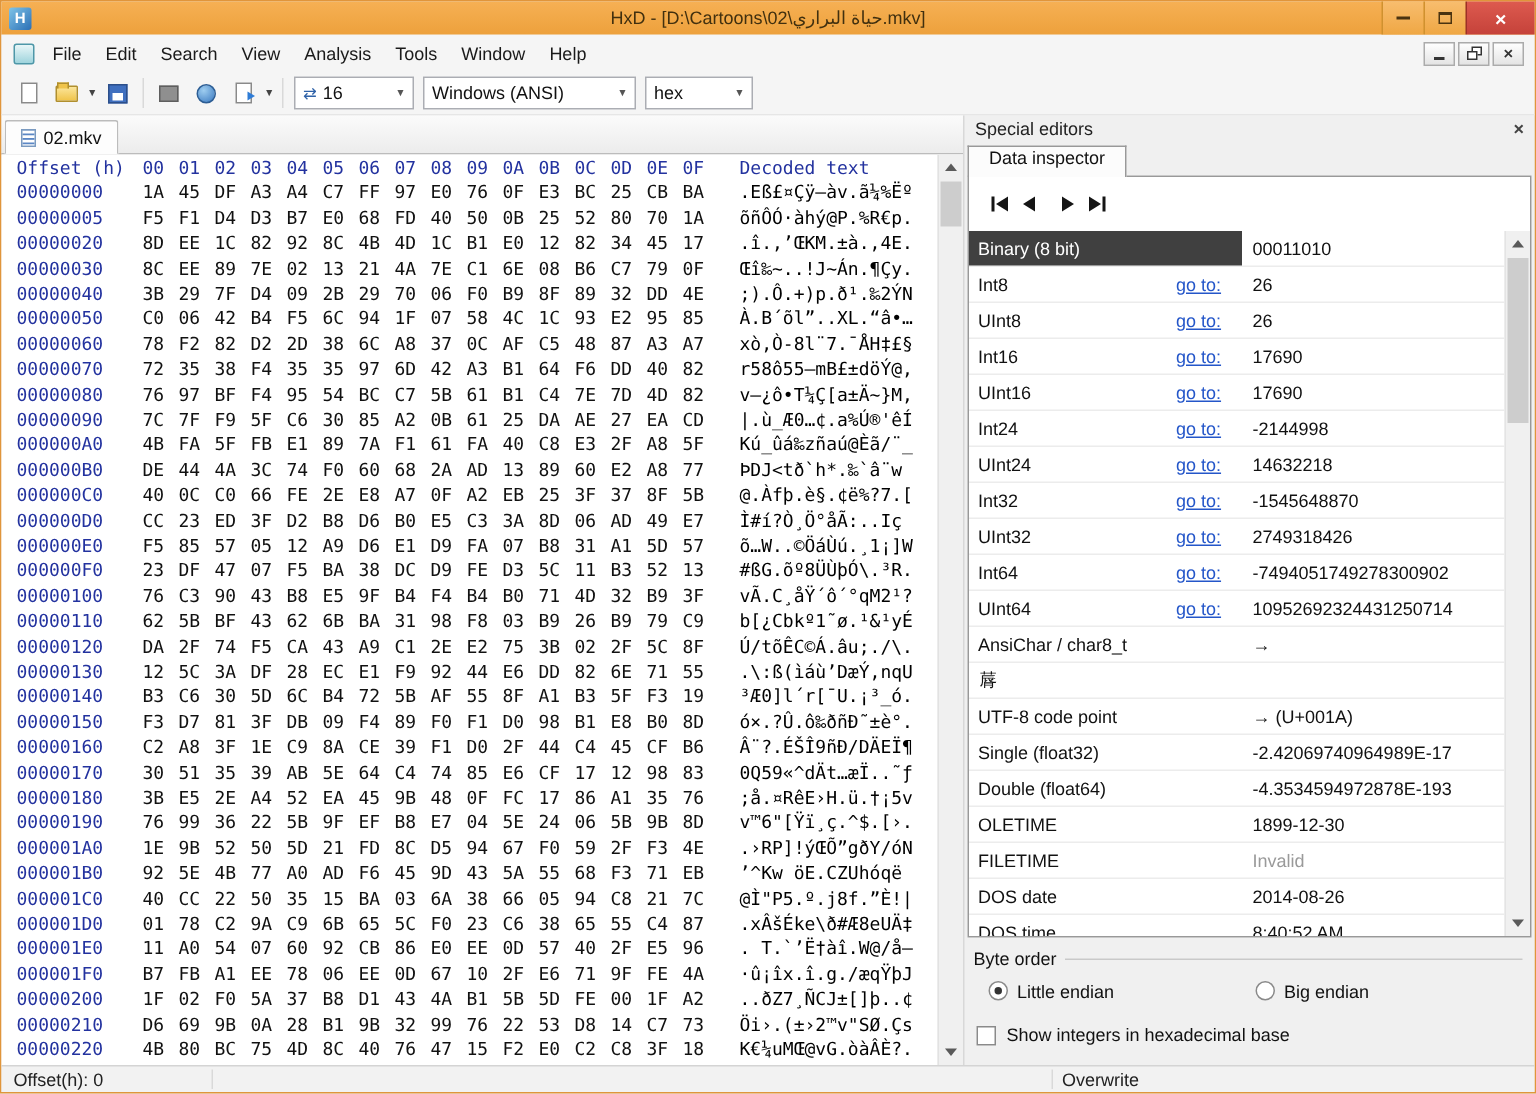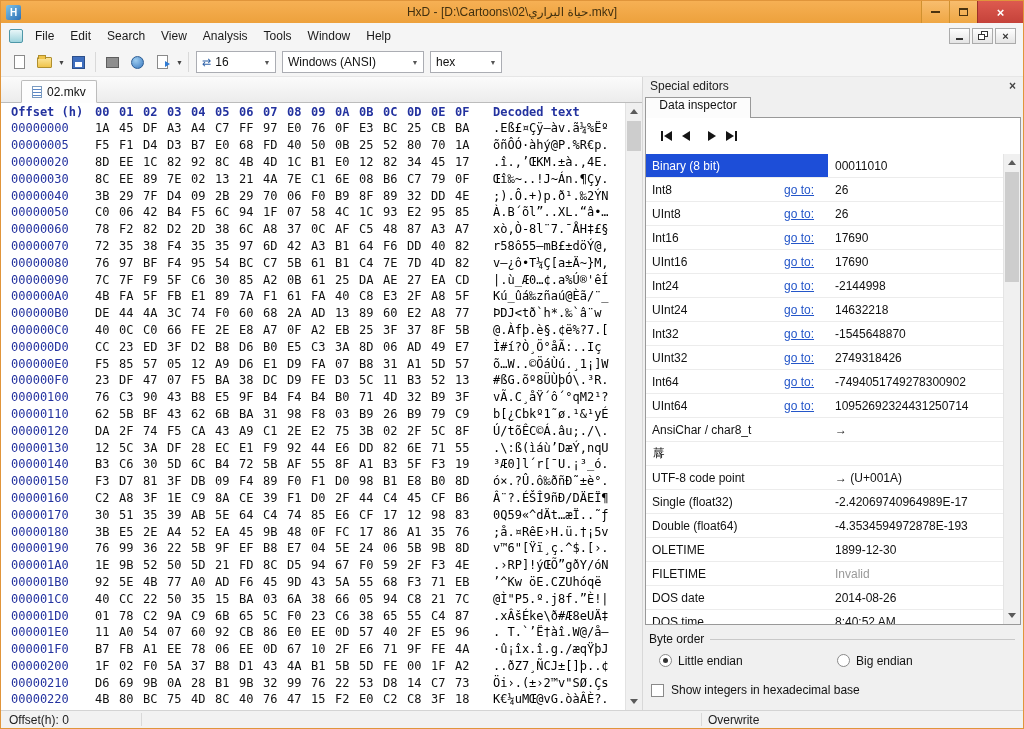--- a/index.html
+++ b/index.html
@@ -42,26 +42,26 @@
 .icon-globe{width:13px;height:13px;border-radius:50%;background:radial-gradient(circle at 35% 30%,#9ecdf0,#3a79c0);border:1px solid #2c5d94}
 .icon-export{width:11px;height:14px;background:#fff;border:1px solid #8a8a8a;position:relative}
 .icon-export::after{content:"";position:absolute;right:-3px;bottom:1px;width:0;height:0;border-top:3px solid transparent;border-bottom:3px solid transparent;border-left:5px solid #2f7cd6}
 .combo{height:22px;background:#fff;border:1px solid #abadb3;display:flex;align-items:center;padding-left:5px;margin:0 3px}
 .combo .dd{margin-left:auto;width:16px;height:100%;display:flex;align-items:center;justify-content:center;color:#555;font-size:7px}
 .combo .swap{color:#2f62a8;font-size:11px;margin-right:4px}
 .w-bytes{width:80px}.w-enc{width:142px}.w-hex{width:72px}
 
 .main{flex:1;display:flex;min-height:0}
 .left{width:650px;display:flex;flex-direction:column;min-height:0}
-.tabbar{height:26px;background:linear-gradient(#fbfbfb,#ececec);border-bottom:1px solid #bcbcbc;display:flex;align-items:flex-end;padding-left:20px;flex:0 0 auto}
+.tabbar{height:26px;background:linear-gradient(#fbfbfb,#ececec);border-bottom:1px solid #bcbcbc;display:flex;align-items:flex-end;padding-left:2px;flex:0 0 auto}
 .tab{height:23px;background:#fdfdfd;border:1px solid #bcbcbc;border-bottom:1px solid #fdfdfd;margin-bottom:-1px;display:flex;align-items:center;gap:5px;padding:0 10px;border-radius:2px 2px 0 0}
 .tab-icon{width:10px;height:12px;background:#fff;border:1px solid #7a9ac0;background-image:linear-gradient(#5b87c5 1px,transparent 1px);background-size:100% 3px;background-position:0 2px}
 
 .hexwrap{flex:1;background:#fff;position:relative;font-family:"DejaVu Sans Mono",monospace;font-size:12px;overflow:hidden}
-.hex-header{height:17px;display:flex;align-items:center;padding-left:10px;color:#23329f;font-weight:bold}
+.hex-header{height:17px;display:flex;align-items:center;padding-left:10px;color:#23329f;font-weight:normal}
 .hr-offset{width:84px;flex:0 0 auto}
 .hh-bytes{display:flex}
 .hh-bytes span{width:24px}
 .hr-decoded-h{margin-left:14px;white-space:pre}
 .hex-rows{position:absolute;top:17px;left:0;right:17px;bottom:0;overflow:hidden}
 .hex-row{height:16.8px;display:flex;align-items:center;padding-left:10px}
 .hex-row .off{width:84px;color:#23329f;flex:0 0 auto}
 .hex-row .b{width:24px}
 .hex-row .dec{margin-left:14px;white-space:pre;color:#000}
 
@@ -82,21 +82,21 @@
 .navbtn.gap{margin-left:8px}
 .tri-r{width:0;height:0;border-top:5px solid transparent;border-bottom:5px solid transparent;border-left:8px solid #151515}
 .tri-l{width:0;height:0;border-top:5px solid transparent;border-bottom:5px solid transparent;border-right:8px solid #151515}
 .nav-bar{width:2px;height:10px;background:#151515}
 .di-grid{position:absolute;top:36px;left:0;right:17px;bottom:0;overflow:hidden}
 .di-row{height:24px;display:flex;align-items:center;border-bottom:1px solid #ececec}
 .di-left{width:182px;height:100%;display:flex;align-items:center;padding-left:6px;flex:0 0 auto}
 .di-label{flex:1}
 .di-goto{width:44px;color:#2456c9;text-decoration:underline}
 .di-value{padding-left:7px;white-space:nowrap}
-.di-row.selected .di-left{background:#1d4ed8;color:#fff}
+.di-row.selected .di-left{background:#404040;color:#fff}
 .invalid{color:#9a9a9a}
 .di-scroll{position:absolute;top:36px;right:0;bottom:0;width:17px;background:#f0f0f0;border-left:1px solid #e4e4e4}
 
 .byte-order{margin:7px 8px 0 6px}
 .bo-caption{display:flex;align-items:center;gap:6px;color:#111}
 .bo-caption::after{content:"";flex:1;height:1px;background:#c9c9c9}
 .bo-options{display:flex;padding:8px 0 0 10px}
 .bo-opt{display:flex;width:178px}
 .radio{width:13px;height:13px;border:1px solid #8a8a8a;border-radius:50%;background:#fff;margin-right:6px;position:relative;flex:0 0 auto}
 .radio.checked::after{content:"";position:absolute;inset:3px;border-radius:50%;background:#333}

